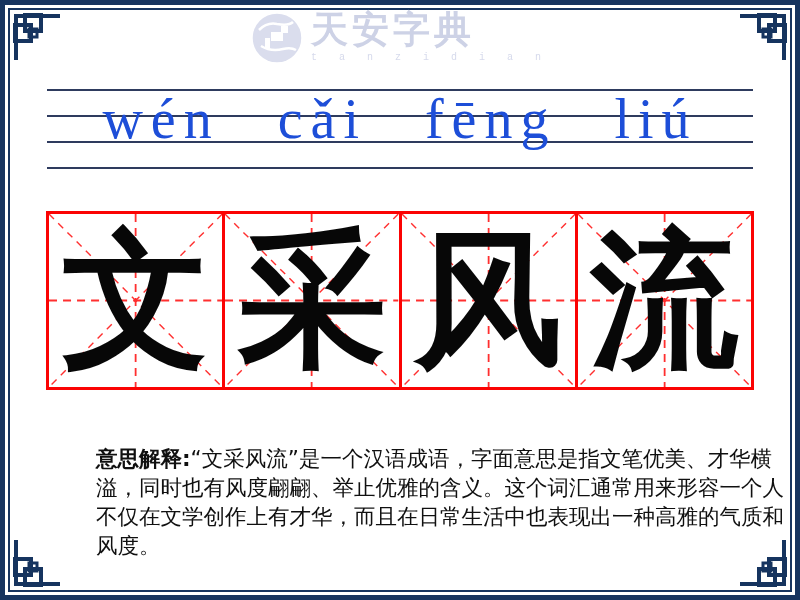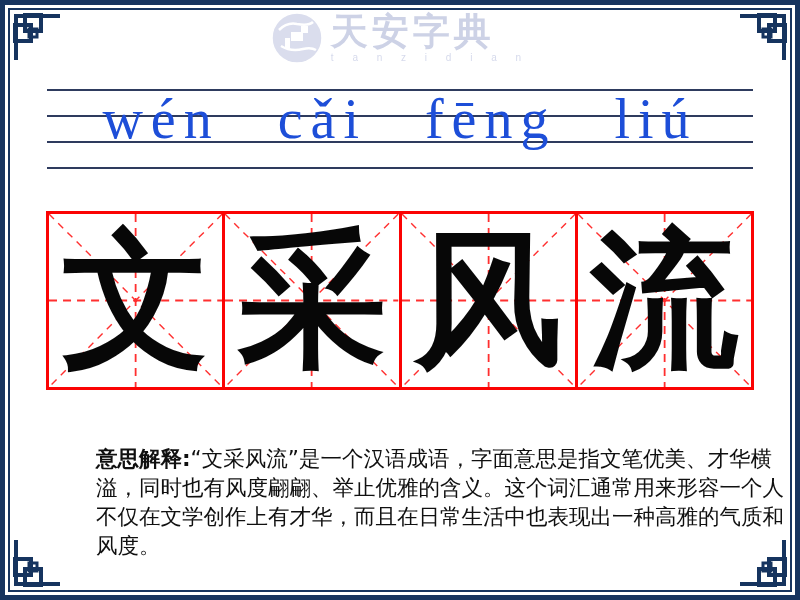--- a/index.html
+++ b/index.html
@@ -19,21 +19,21 @@
   }
   .corner{position:absolute;width:56px;height:56px;pointer-events:none;}
   .corner.tl{top:4px;left:4px;}
   .corner.tr{top:4px;right:4px;transform:scaleX(-1);}
   .corner.bl{bottom:4px;left:4px;transform:scaleY(-1);}
   .corner.br{bottom:4px;right:4px;transform:scale(-1,-1);}
 
   
   .logo{
     position:absolute;top:12px;left:0;width:800px;
-    display:flex;justify-content:center;align-items:center;gap:8px;
+    display:flex;justify-content:center;align-items:center;gap:8px;font-family:Liberation Mono, monospace;
   }
   .logo-icon{width:52px;height:52px;flex:0 0 auto;}
   .logo-texts{display:flex;flex-direction:column;align-items:flex-start;}
   .logo-name{
     font-size:37px;line-height:40px;font-weight:bold;letter-spacing:4px;
     color:#cdd2e6;
   }
   .logo-sub{
     font-size:10px;letter-spacing:8px;color:#d6daec;margin-top:0px;line-height:12px;
   }

